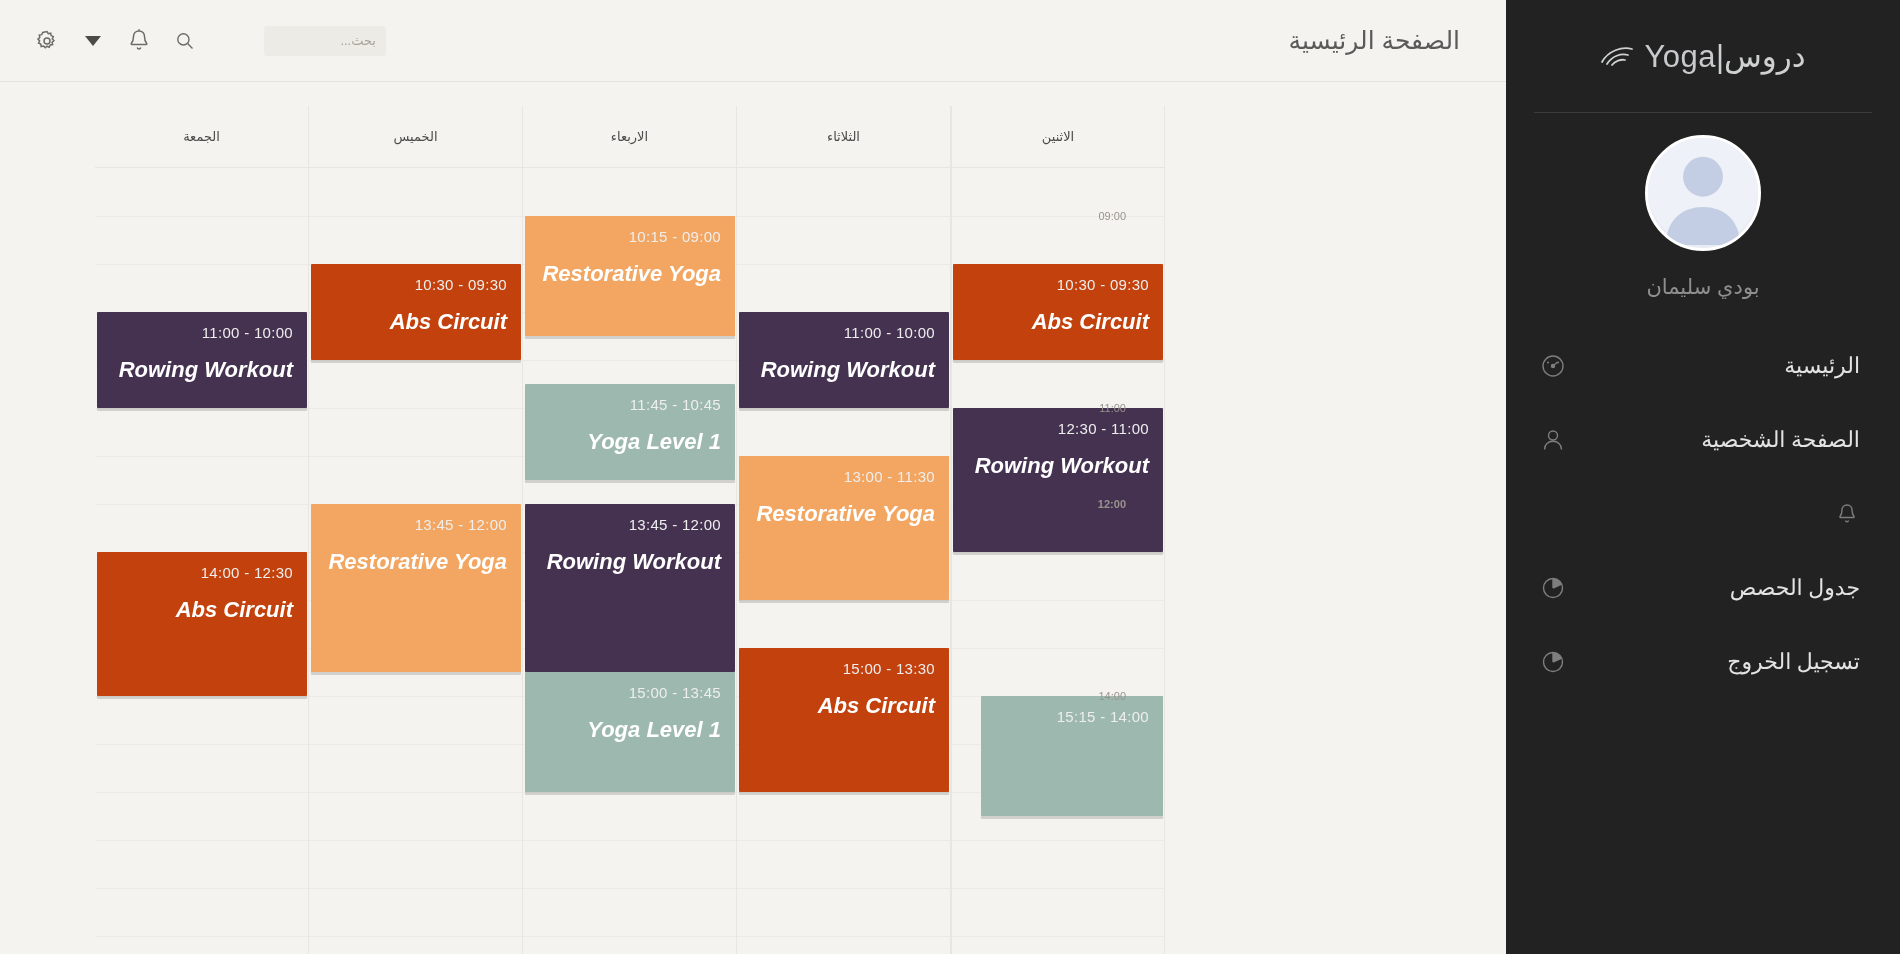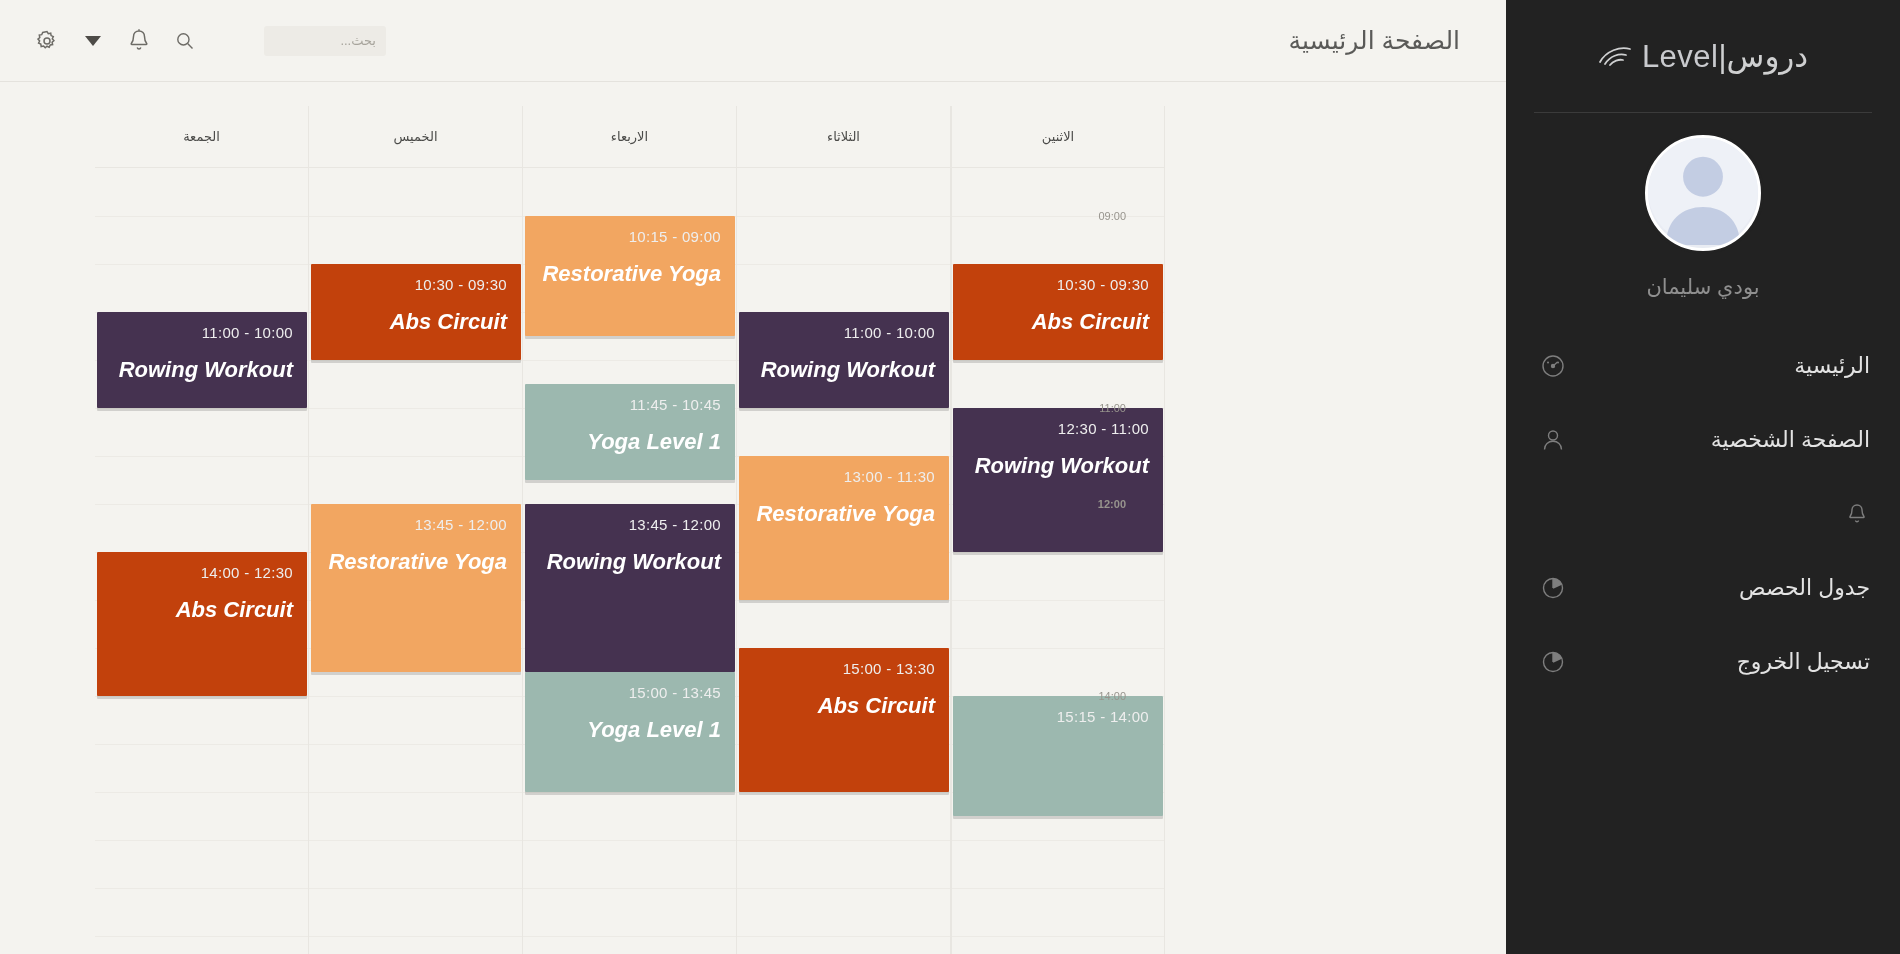--- a/index.html
+++ b/index.html
@@ -62,21 +62,22 @@
     box-shadow: 0 0 0 3px #222;
   }
   .username {
     text-align: center;
     margin-top: 24px;
     font-size: 21px;
     color: #8f8f8f;
   }
   .nav {
     margin-top: 30px;
-    padding: 0 30px 0 0;
+    padding: 0 40px 0 0;
+    font-family: Liberation Serif, serif;
   }
   .nav-item {
     display: flex;
     flex-direction: row;
     align-items: center;
     justify-content: flex-start;
     gap: 22px;
     height: 74px;
     padding-left: 34px;
     cursor: pointer;
@@ -391,21 +392,21 @@
               <div class="hourline" style="top: 830px;"></div>
             </div>
             <div class="event ev-teal" style="top: 158px; right: 2px; width: 210px; height: 96px;">
               <div class="ev-time">10:30 - 09:30</div>
               <div class="ev-title">Abs Circuit</div>
             </div>
             <div class="event ev-purple" style="top: 302px; right: 2px; width: 210px; height: 144px;">
               <div class="ev-time">12:30 - 11:00</div>
               <div class="ev-title">Rowing Workout</div>
             </div>
-            <div class="event ev-sage" style="top: 590px; right: 2px; width: 210px; height: 120px;">
+            <div class="event ev-sage" style="top: 590px; right: 2px; width: 182px; height: 120px;">
               <div class="ev-time">15:15 - 14:00</div>
               <div class="ev-title"></div>
             </div>
             <div class="event ev-purple" style="top: 206px; right: 216px; width: 210px; height: 96px;">
               <div class="ev-time">11:00 - 10:00</div>
               <div class="ev-title">Rowing Workout</div>
             </div>
             <div class="event ev-orange" style="top: 350px; right: 216px; width: 210px; height: 144px;">
               <div class="ev-time">13:00 - 11:30</div>
               <div class="ev-title">Restorative Yoga</div>
@@ -455,21 +456,21 @@
           </div>
       </div>
     </div>
 
   </div>
 
   <div class="sidebar">
 
     <div class="brand">
       <div class="brand-text">
-        <span>دروس</span><span>|</span><span class="lat">Level</span>
+        <span>دروس</span><span>|</span><span class="lat">Yoga</span>
       </div>
       <span class="brand-icon">
         <svg width="34" height="26" viewBox="0 0 34 26" fill="none" stroke="#cfd0d1" stroke-width="1.8" stroke-linecap="round">
           <path d="M2 19 C8 8, 22 3, 32 6"></path>
           <path d="M7 21 C12 13, 21 10, 28 12"></path>
           <path d="M12 22 C15 18, 21 16, 25 17"></path>
         </svg>
       </span>
     </div>
 

